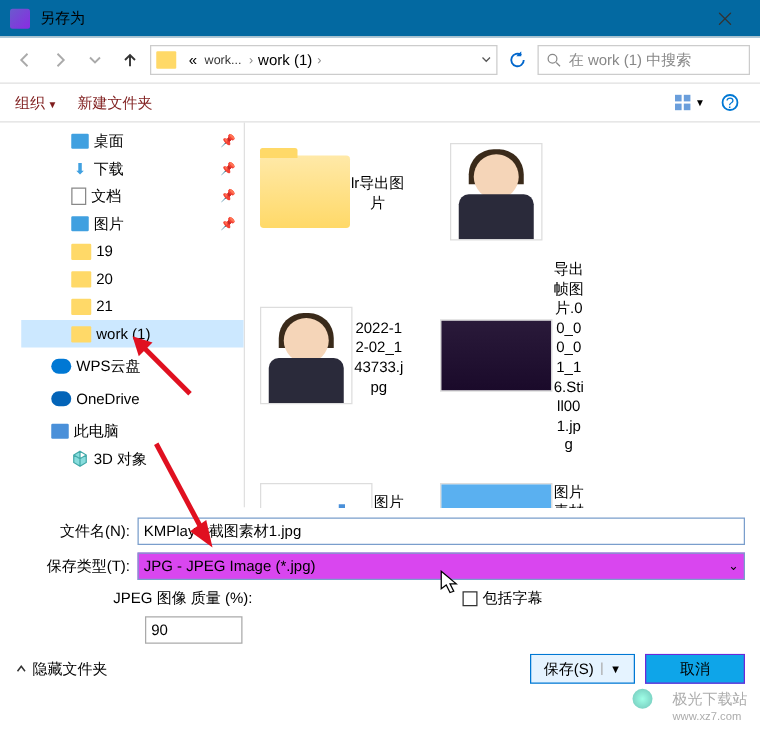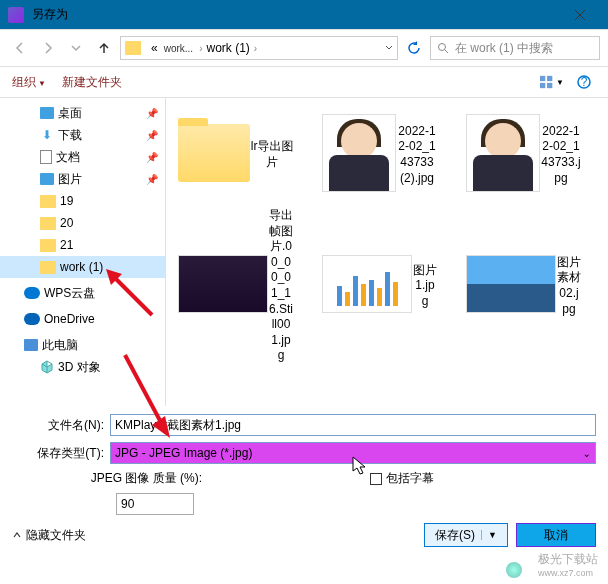--- a/index.html
+++ b/index.html
@@ -20,21 +20,21 @@
 .refresh-btn { width: 24px; height: 24px; display: flex; align-items: center; justify-content: center; cursor: pointer; }
 .search-box { width: 170px; height: 24px; border: 1px solid #ccc; display: flex; align-items: center; padding: 0 6px; color: #888; gap: 6px; }
 
 .toolbar { height: 32px; display: flex; align-items: center; padding: 0 12px; border-top: 1px solid #e0e0e0; border-bottom: 1px solid #e0e0e0; background: #fff; }
 .toolbar-link { color: #7f1d1d; cursor: pointer; margin-right: 16px; }
 .toolbar-link .drop { font-size: 8px; margin-left: 2px; }
 .toolbar-right { margin-left: auto; display: flex; gap: 8px; align-items: center; }
 .icon-btn { width: 24px; height: 24px; display: flex; align-items: center; justify-content: center; cursor: pointer; border-radius: 2px; }
 
 .main { display: flex; height: 308px; }
-.sidebar { width: 166px; border-right: 1px solid #e0e0e0; overflow-y: auto; padding-top: 4px; position: relative; }
+.sidebar { width: 196px; border-right: 1px solid #e0e0e0; overflow-y: auto; padding-top: 4px; position: relative; padding-left: 17px; }
 .tree-item { height: 22px; display: flex; align-items: center; padding-left: 24px; cursor: pointer; gap: 4px; }
 .tree-item.selected { background: #cce8ff; }
 .tree-item.indent { padding-left: 40px; }
 .pin { margin-left: auto; margin-right: 6px; color: #888; font-size: 10px; }
 .folder-icon { width: 16px; height: 13px; background: #ffd968; border-radius: 1px; flex-shrink: 0; }
 .desktop-icon { width: 14px; height: 12px; background: #40a0e0; border-radius: 1px; flex-shrink: 0; }
 .download-icon { width: 14px; height: 14px; display: flex; align-items: center; justify-content: center; color: #40a0e0; flex-shrink: 0; }
 .doc-icon { width: 12px; height: 14px; background: #fff; border: 1px solid #888; flex-shrink: 0; }
 .pic-icon { width: 14px; height: 12px; background: #40a0e0; border-radius: 1px; flex-shrink: 0; }
 .cloud-icon { width: 16px; height: 12px; background: #0078d4; border-radius: 6px; flex-shrink: 0; }
@@ -72,21 +72,21 @@
 .checkbox { width: 12px; height: 12px; border: 1px solid #333; }
 
 .footer { display: flex; align-items: center; padding: 0 12px 10px; }
 .hide-folders { display: flex; align-items: center; gap: 4px; cursor: pointer; }
 .footer-buttons { margin-left: auto; display: flex; gap: 8px; }
 .btn { min-width: 80px; height: 24px; border: 1px solid #6d28d9; background: #0ea5e9; cursor: pointer; display: flex; align-items: center; justify-content: center; padding: 0 10px; }
 .btn.primary { border: 1px solid #0078d4; background: #e5f3ff; }
 .btn .arrow { margin-left: 6px; border-left: 1px solid #aaa; padding-left: 6px; font-size: 9px; }
 
 .red-arrow { position: absolute; pointer-events: none; z-index: 100; }
-.watermark { position: absolute; right: 10px; bottom: 6px; display: flex; align-items: flex-end; gap: 16px; color: #888; font-size: 11px; opacity: 0.7; }
+.watermark { position: absolute; right: 10px; bottom: 6px; display: flex; align-items: flex-start; gap: 16px; color: #888; font-size: 11px; opacity: 0.7; }
 .watermark .logo { width: 16px; height: 16px; border-radius: 50%; background: radial-gradient(#7fd, #3a9); }
 .watermark .url { font-size: 9px; }
 
 .cursor-arrow { position: absolute; left: 352px; top: 456px; pointer-events: none; }
 </style>
 </head>
 <body>
 
 <div class="titlebar">
   <div class="app-icon"></div>
@@ -241,21 +241,20 @@
         <div class="file-label">lr导出图片</div>
       </div>
       <div class="file-item">
         <div class="thumb">
             <div class="person-thumb">
               <div class="hair"></div>
               <div class="head"></div>
               <div class="body"></div>
             </div>
           </div>
-        <div class="file-label">2022-12-02_143733 (2).jpg</div>
       </div>
       <div class="file-item">
         <div class="thumb">
             <div class="person-thumb">
               <div class="hair"></div>
               <div class="head"></div>
               <div class="body"></div>
             </div>
           </div>
         <div class="file-label">2022-12-02_143733.jpg</div>

